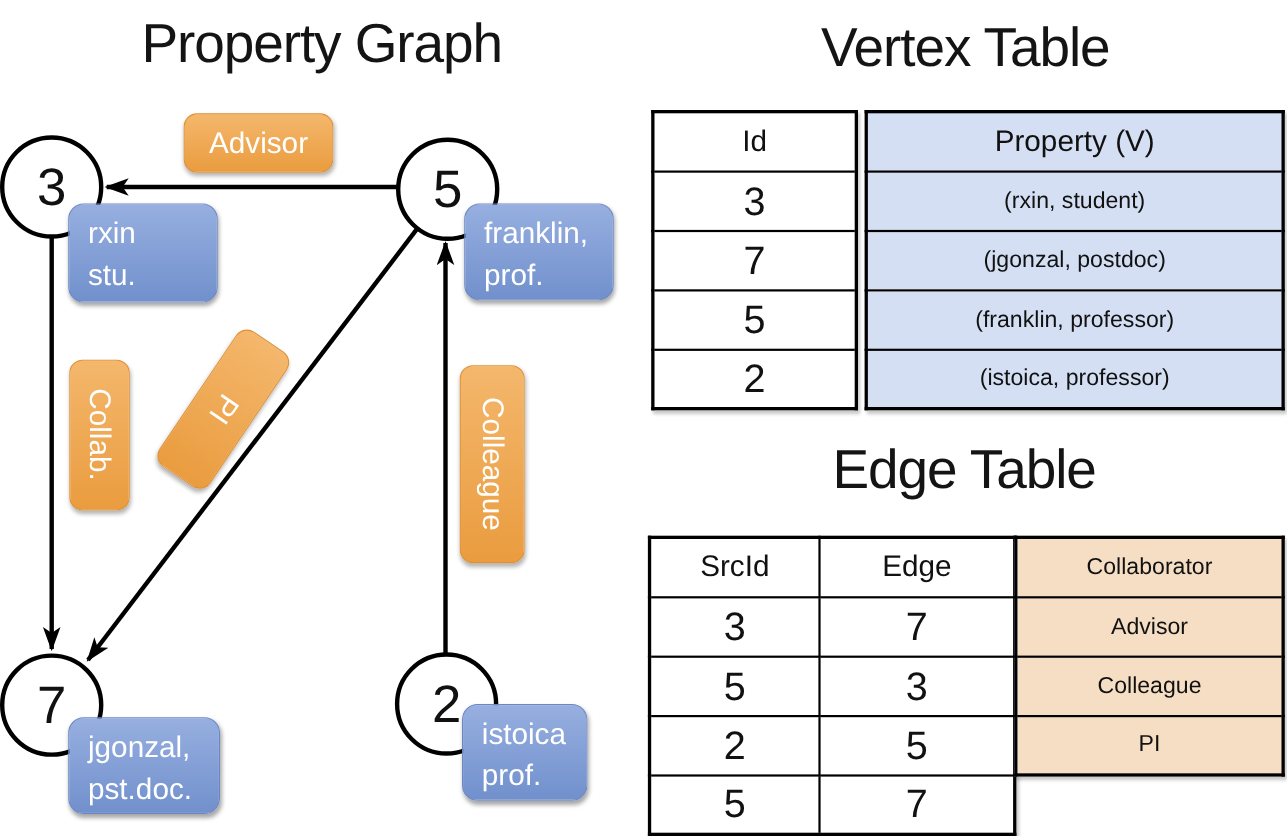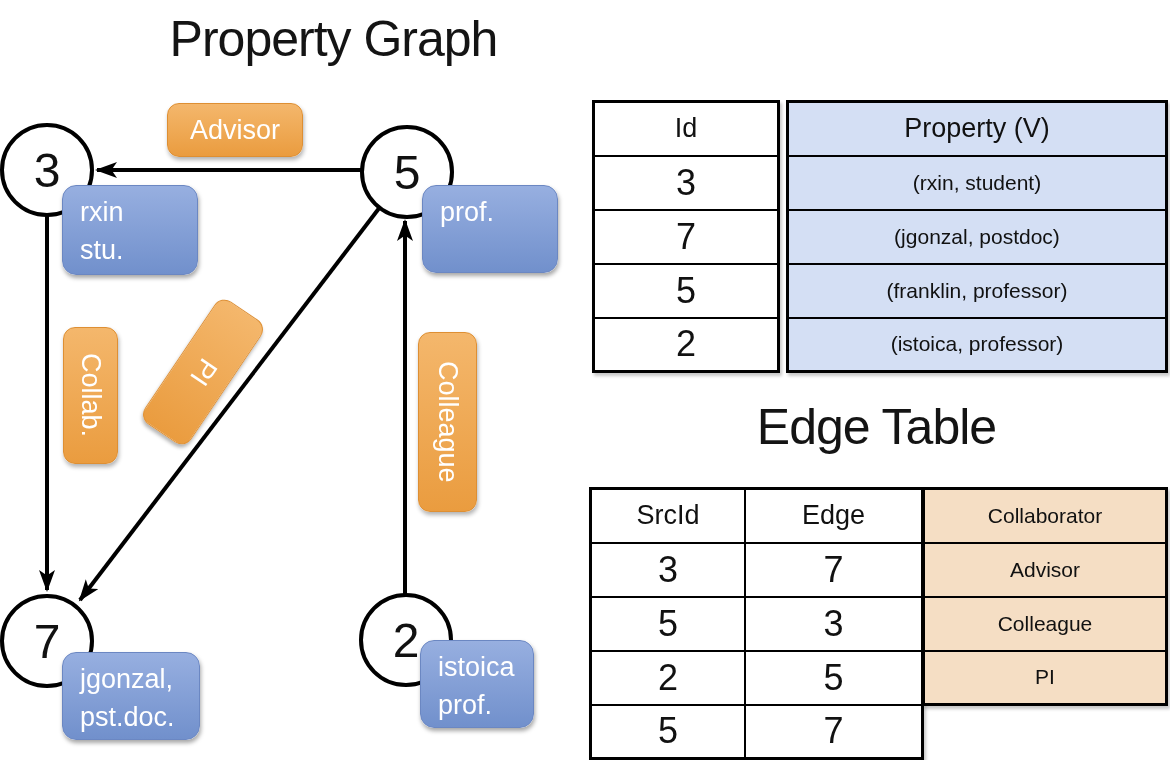--- a/index.html
+++ b/index.html
@@ -45,21 +45,21 @@
   td.num{font-size:36px;font-weight:400;}
   td.prop{font-size:21px;font-weight:400;}
   .vfill{background:#D4DFF4;}
   .efill{background:#F5DEC4;}
 </style>
 </head>
 <body>
 
 <div id="stage">
 
-  <div class="title" style="left:0;top:10px;width:585px;padding-left:41px;">Property Graph</div>
+  <div class="title" style="left:0;top:10px;width:585px;">Property Graph</div>
 
   <svg id="edges" width="585" height="760" viewBox="0 0 585 760">
     <defs>
       <marker id="arrow" markerUnits="userSpaceOnUse" markerWidth="26" markerHeight="20" refX="20" refY="8" orient="auto">
         <path d="M0,0 L22,8 L0,16 L5.5,8 Z" fill="#000"></path>
       </marker>
     </defs>
     <line x1="362" y1="170" x2="97" y2="170" stroke="#000" stroke-width="4" marker-end="url(#arrow)"></line>
     <line x1="47" y1="215" x2="47" y2="590" stroke="#000" stroke-width="4" marker-end="url(#arrow)"></line>
     <line x1="380" y1="207" x2="80" y2="600" stroke="#000" stroke-width="4" marker-end="url(#arrow)"></line>
@@ -77,20 +77,21 @@
   </div>
   <div class="node" style="left:359px;top:593px;">
     <span>2</span>
   </div>
 
   <div class="propbox" style="left:62px;top:185px;width:136px;height:90px;">
     <div>rxin</div>
     <div>stu.</div>
   </div>
   <div class="propbox" style="left:422px;top:185px;width:136px;height:88px;">
+    <div>franklin,</div>
     <div>prof.</div>
   </div>
   <div class="propbox" style="left:62px;top:652px;width:138px;height:88px;">
     <div>jgonzal,</div>
     <div>pst.doc.</div>
   </div>
   <div class="propbox" style="left:420px;top:640px;width:114px;height:88px;">
     <div>istoica</div>
     <div>prof.</div>
   </div>
@@ -101,20 +102,21 @@
   <div class="edgelabel vtext" style="left:63px;top:327px;width:55px;height:137px;">
     <span>Collab.</span>
   </div>
   <div class="edgelabel vtext" style="left:175px;top:298px;width:56px;height:148px;transform:rotate(34deg);">
     <span>PI</span>
   </div>
   <div class="edgelabel vtext" style="left:418px;top:332px;width:59px;height:180px;">
     <span>Colleague</span>
   </div>
 
+  <div class="title" style="left:585px;top:14px;width:585px;">Vertex Table</div>
 
   <table style="left:592px;top:100px;width:188px;">
     <tbody>
         <tr>
       <th>Id</th>
         </tr>
     <tr>
       <td class="num">3</td>
         </tr>
     <tr>

